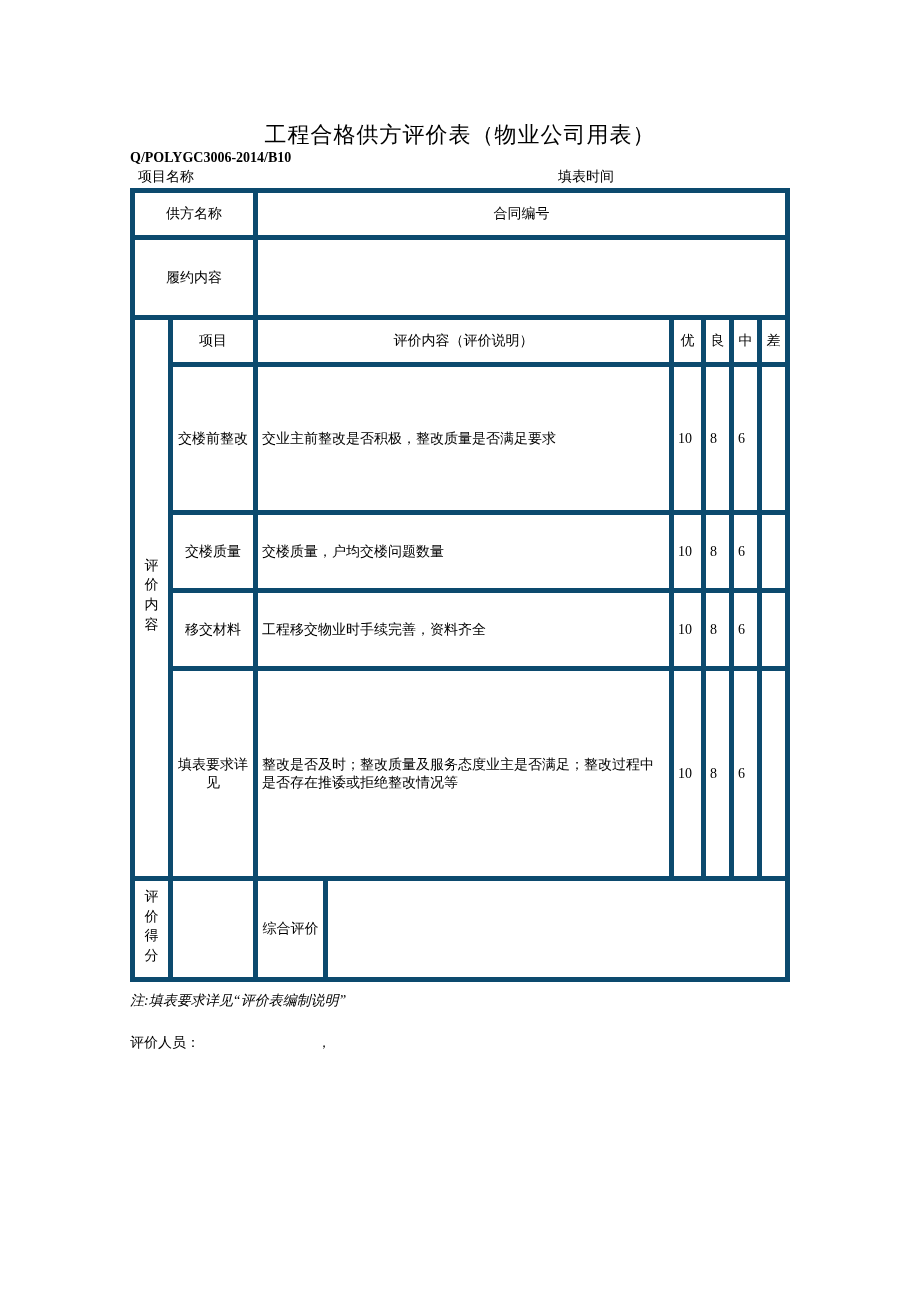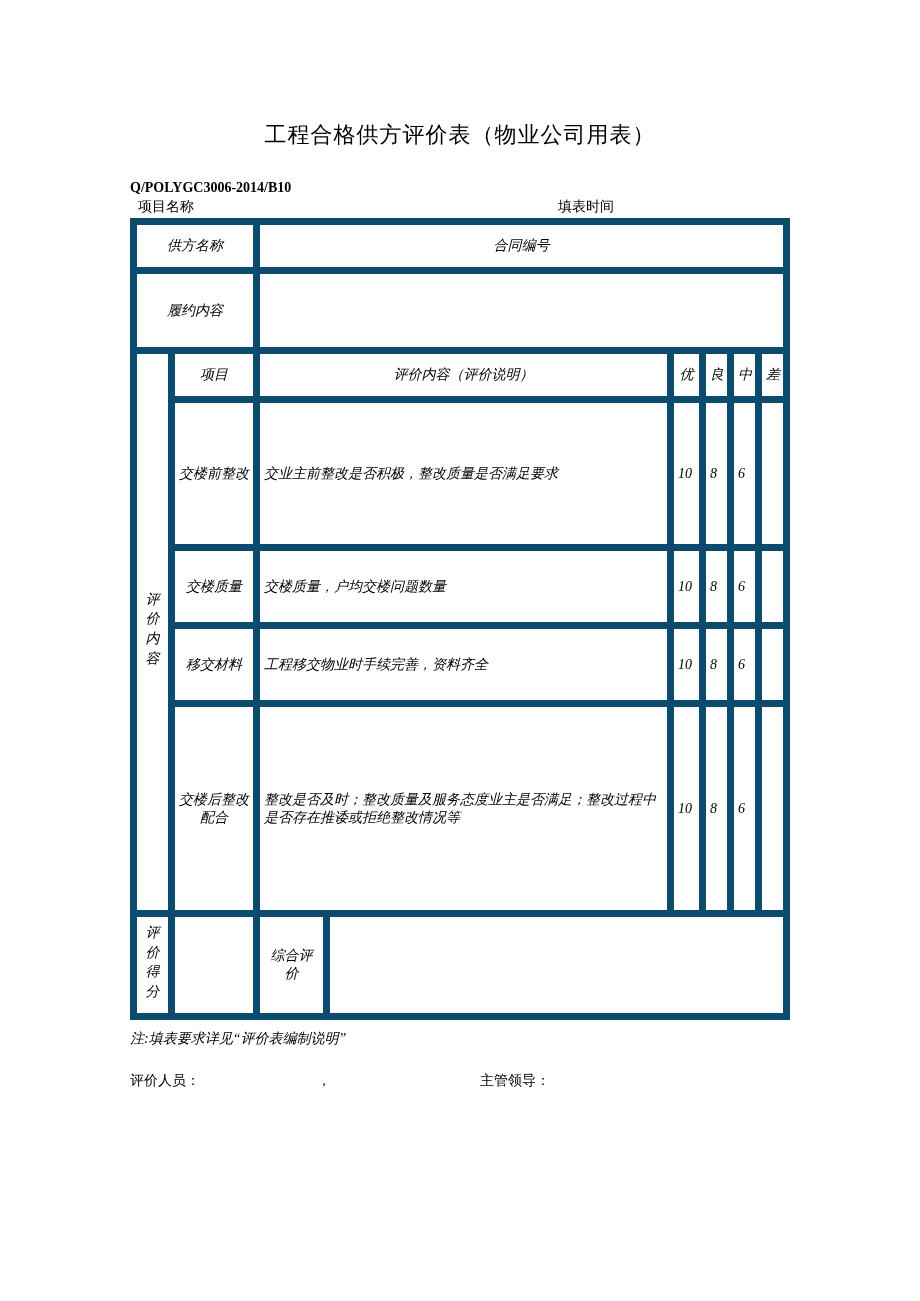--- a/index.html
+++ b/index.html
@@ -8,21 +8,20 @@
       padding: 0;
       background: white;
       width: 920px;
     }
     .page {
       padding: 120px 130px 60px 130px;
     }
     .title {
       text-align: center;
       font-size: 22px;
-      margin-bottom: 30px;
       letter-spacing: 1px;
     }
     .doc-code {
       font-weight: bold;
       font-size: 14px;
       margin-bottom: 2px;
     }
     .meta-row {
       display: flex;
       font-size: 14px;
@@ -35,24 +34,23 @@
     .meta-right {
       flex: 1;
     }
     table {
       border-collapse: collapse;
       width: 100%;
       font-size: 14px;
       table-layout: fixed;
     }
     td {
-      border: 7px solid #0c4a6e;
+      border: 5px solid #0c4a6e;
       padding: 12px 4px;
       vertical-align: middle;
-      font-style: italic;
     }
     .hcenter { text-align: center; }
     .vlabel {
       width: 18px;
       line-height: 1.4;
       text-align: center;
       padding-top: 6px;
     }
     .col-grade { width: 28px; }
     .tall1 { height: 148px; margin-left: 45px; }
@@ -135,21 +133,21 @@
     </tr>
     <tr class="tall3">
       <td class="hcenter">移交材料</td>
       <td colspan="2">工程移交物业时手续完善，资料齐全</td>
       <td>10</td>
       <td>8</td>
       <td>6</td>
       <td></td>
     </tr>
     <tr class="tall4">
-      <td class="hcenter">交楼后整改配合</td>
+      <td class="hcenter">填表要求详见</td>
       <td colspan="2">整改是否及时；整改质量及服务态度业主是否满足；整改过程中是否存在推诿或拒绝整改情况等</td>
       <td>10</td>
       <td>8</td>
       <td>6</td>
       <td></td>
     </tr>
     <tr style="height:100px;">
       <td class="vlabel">
         <span>评<br>价<br>得<br>分</span>
       </td>
@@ -161,17 +159,14 @@
     </table>
 
   <div class="note">注:填表要求详见“评价表编制说明”</div>
 
   <div class="sig-row">
     <div class="sig-left">
       <span>评价人员：</span>
       <span style="display:inline-block; width:110px;"></span>
       <span>，</span>
     </div>
-    <div class="sig-mid">
-      <span>主管领导：</span>
-    </div>
   </div>
 </div>
 
 </body></html>

